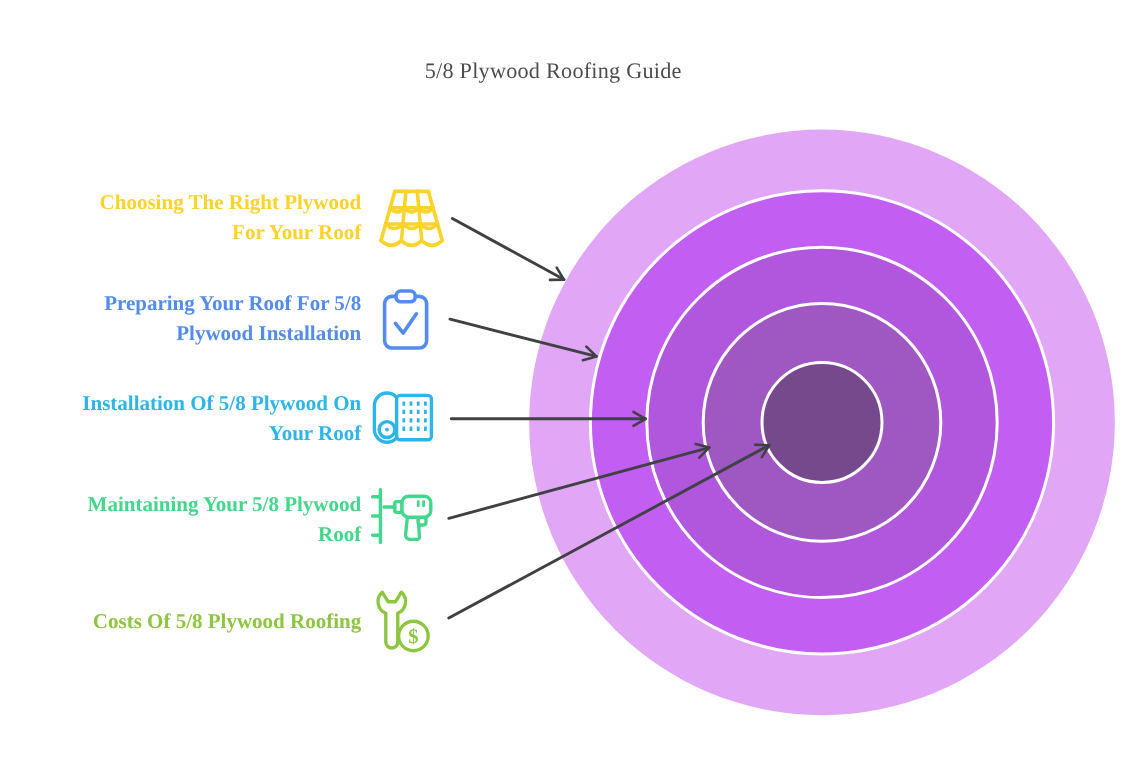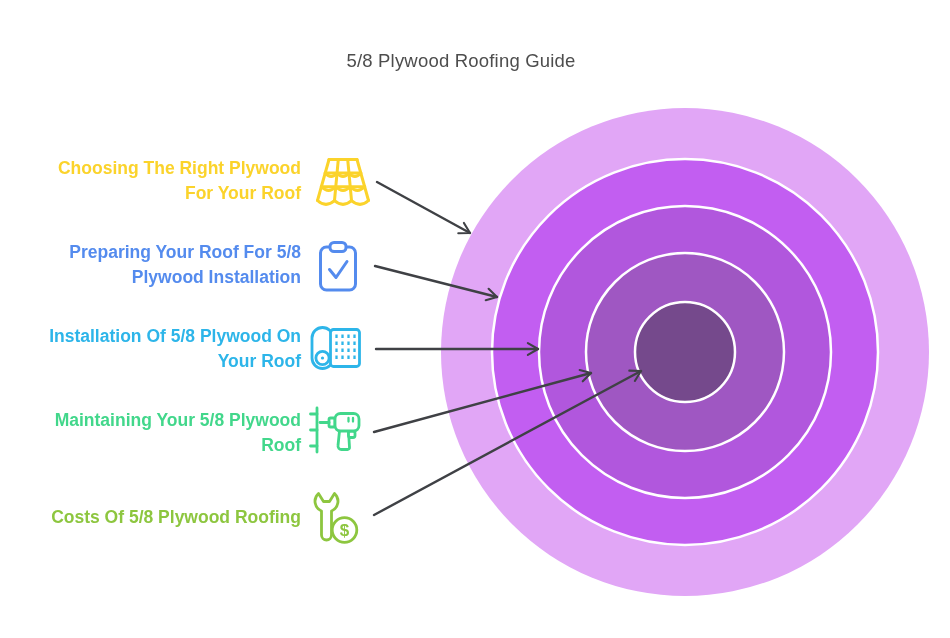--- a/index.html
+++ b/index.html
@@ -1,20 +1,20 @@
 <!DOCTYPE html>
 <html><head>
 <meta charset="utf-8">
 <style>
   html,body{margin:0;padding:0;background:#fff;}
   #stage{
     position:relative;
     width:950px;height:604px;
     background:#ffffff;
-    font-family:Liberation Sans, sans-serif;
+    font-family:Liberation Serif, serif;
     overflow:hidden;
   }
   .title{
     position:absolute;
     left:0; top:50px; width:922px;
     text-align:center;
     font-size:18.5px;
     font-weight:400;
     letter-spacing:0.2px;
   }

